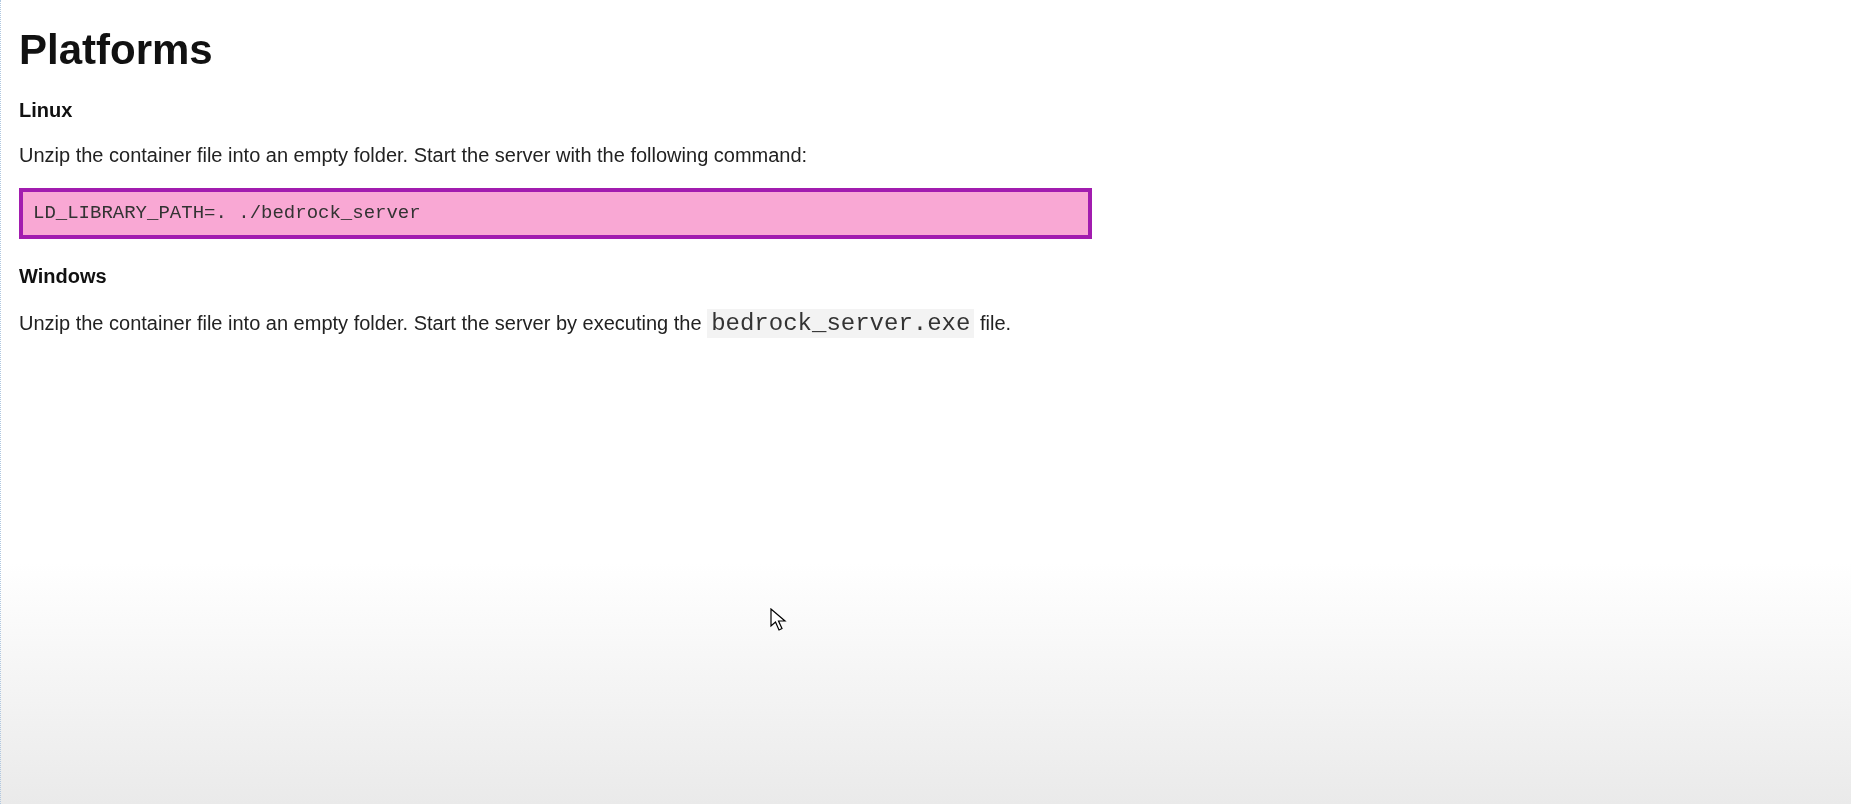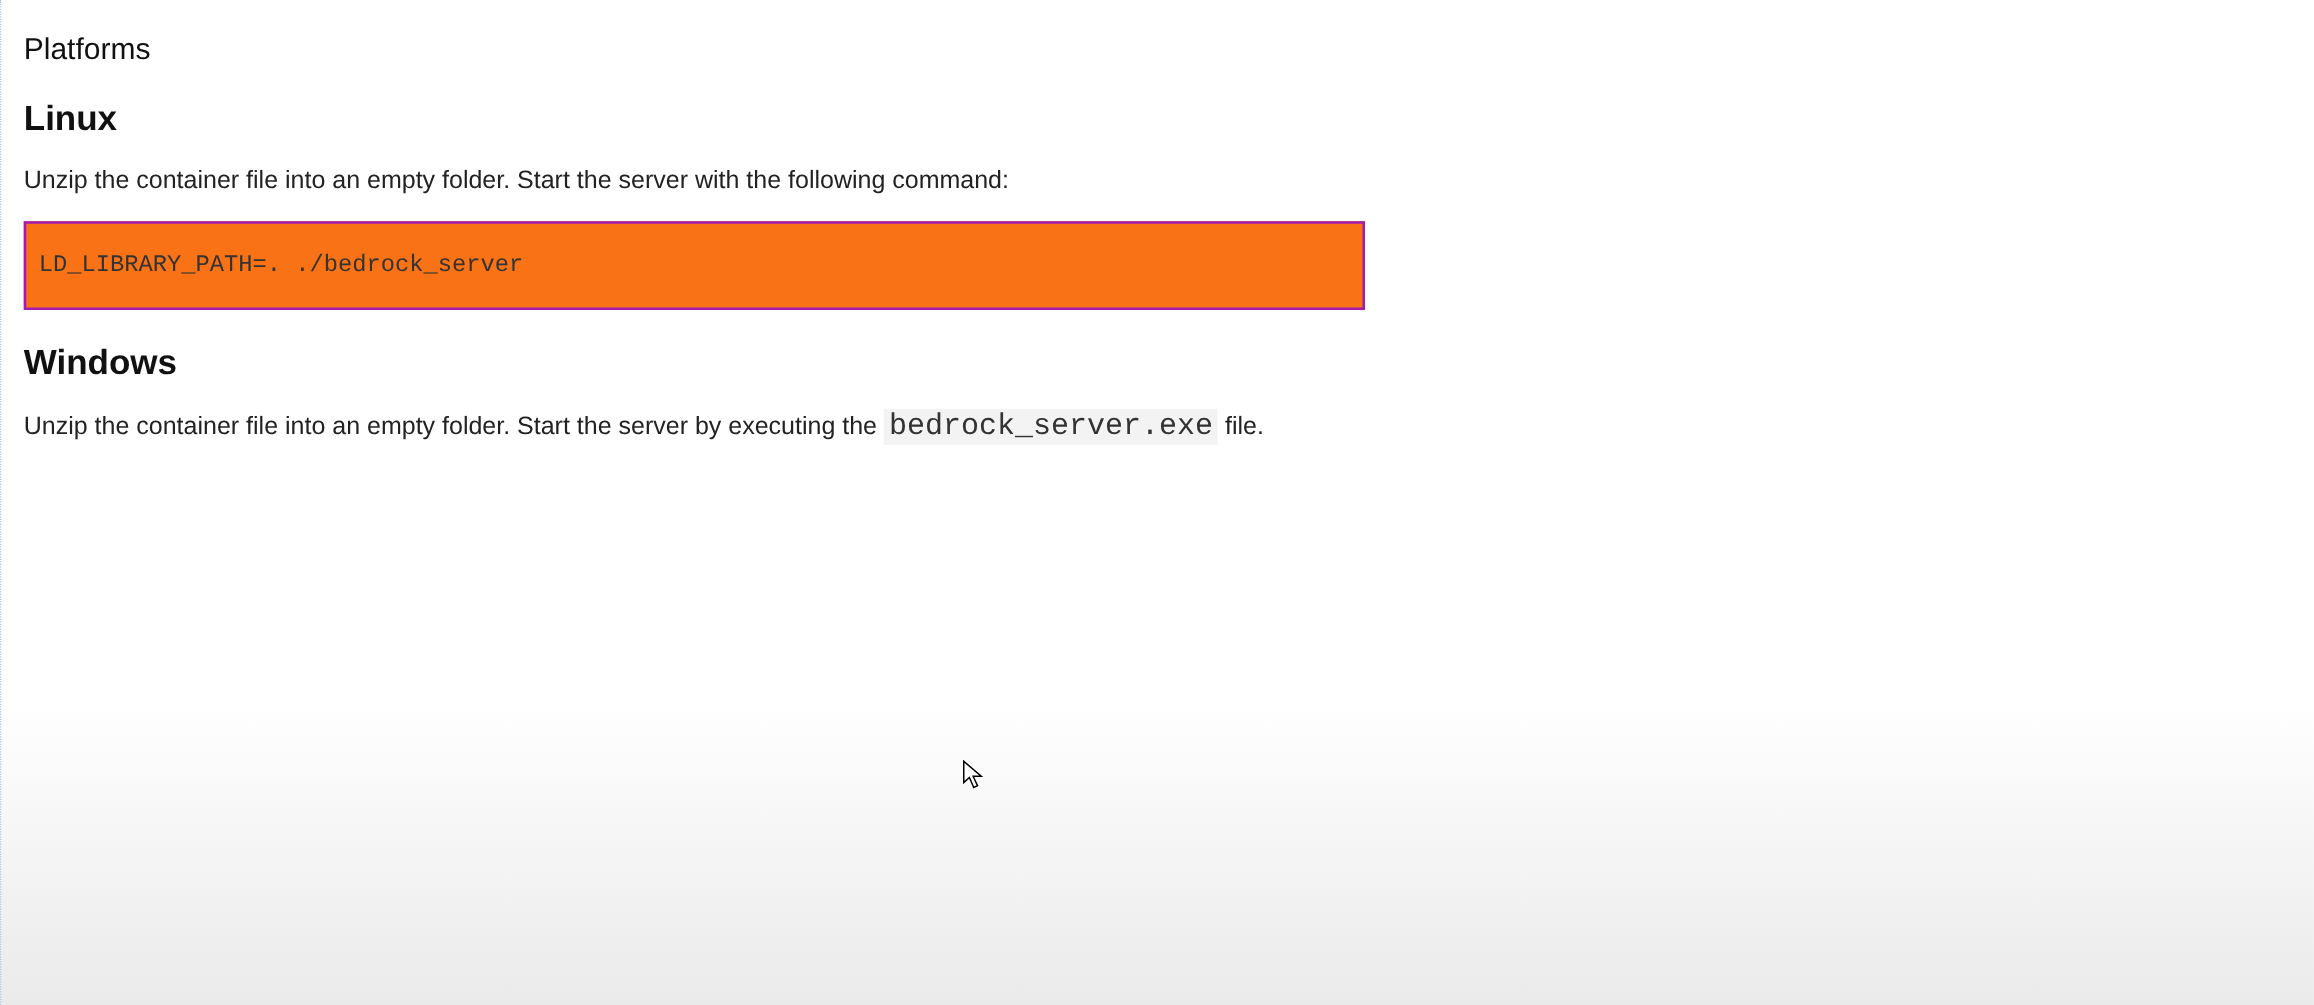--- a/index.html
+++ b/index.html
@@ -13,27 +13,27 @@
     overflow: hidden;
   }
   .page {
     padding: 16px 18px 20px 18px;
     max-width: 1110px;
     border-left: 1px dotted #b0c8e0;
     min-height: 100%;
     box-sizing: border-box;
   }
   h1.platforms {
-    font-size: 24px;
-    font-weight: 400;
+    font-size: 42px;
+    font-weight: 700;
     margin: 10px 0 25px 0;
     color: #111;
   }
   h2.subhead {
-    font-size: 28px;
+    font-size: 20px;
     font-weight: 700;
     margin: 20px 0 18px 0;
     color: #111;
   }
   p.body-text {
     font-size: 20px;
     line-height: 1.5;
     margin: 14px 0 18px 0;
     color: #222;
   }
@@ -41,23 +41,23 @@
     font-family: "Courier New", Courier, monospace;
     font-size: 24px;
     background: #f3f3f3;
     padding: 1px 4px;
     color: #333;
   }
   pre.code-block {
     font-family: "Courier New", Courier, monospace;
     font-size: 19px;
     line-height: 1.4;
-    background: #f97316;
-    border: 2px solid #a21caf;
-    padding: 20px 10px;
+    background: #f9a8d4;
+    border: 4px solid #a21caf;
+    padding: 8px 10px;
     margin: 14px 0 26px 0;
     white-space: pre-wrap;
     word-break: break-all;
     color: #333;
     position: relative;
   }
   .selected-text {
     background: #1a6fe0;
     color: #ffffff;
   }

